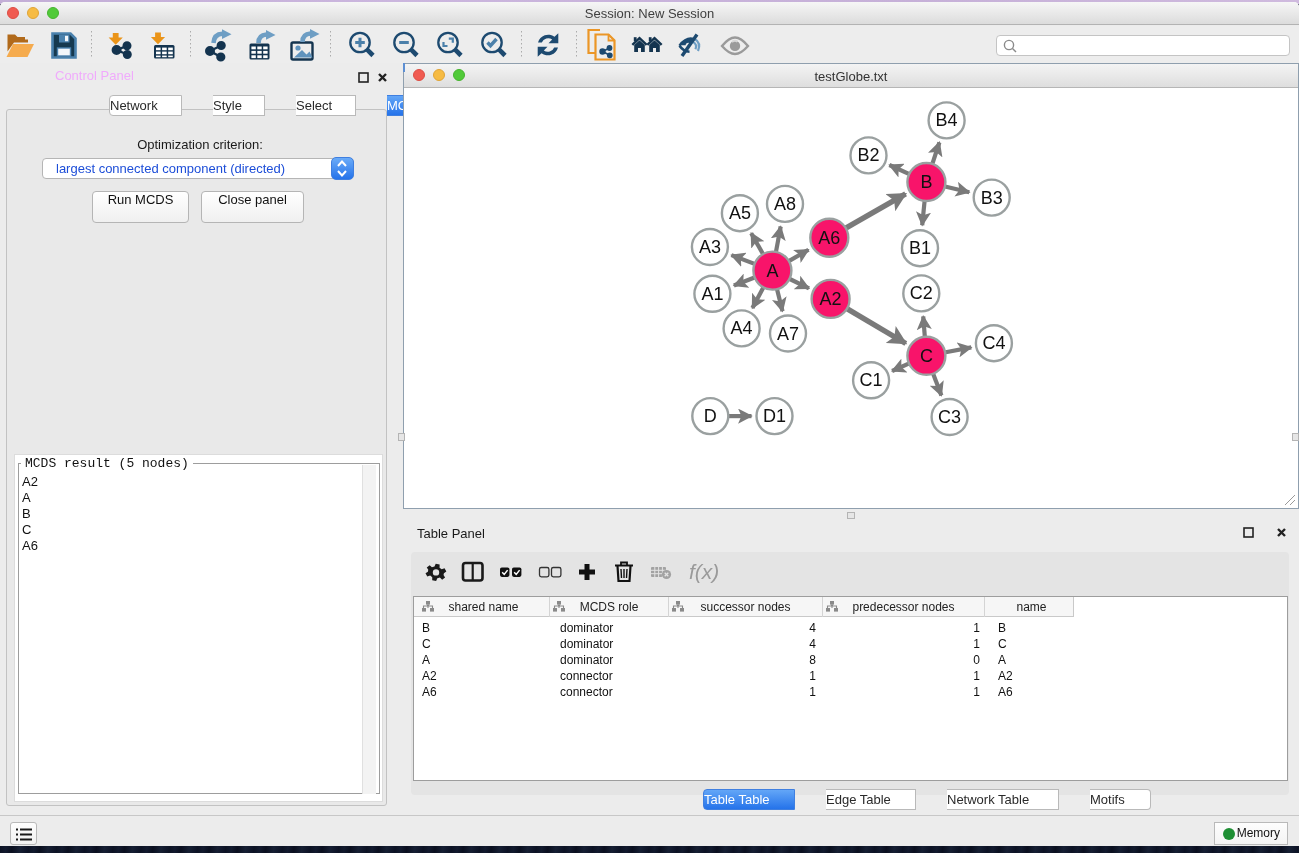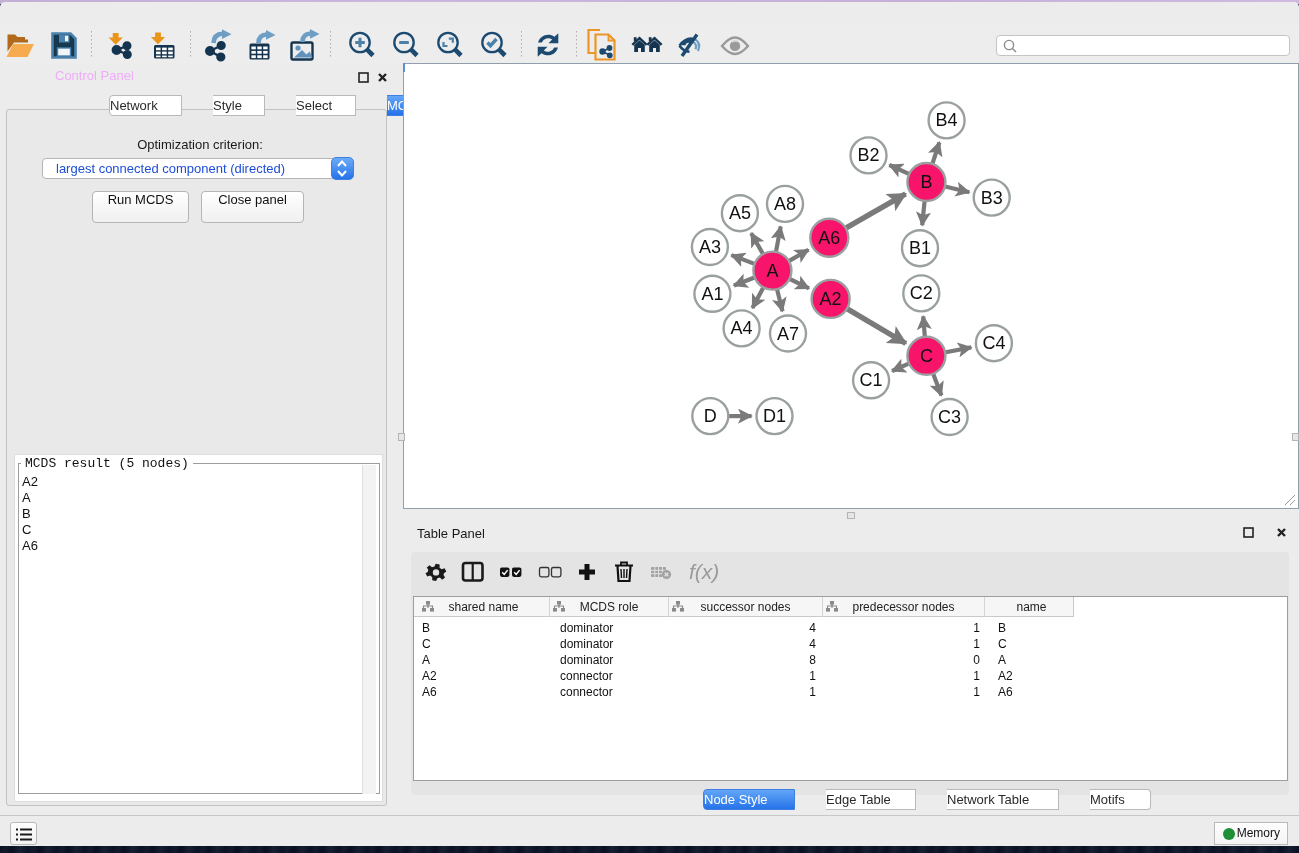--- a/index.html
+++ b/index.html
@@ -77,20 +77,26 @@
     background:linear-gradient(#fdfdfd,#f2f2f2); border:1px solid #b9b9b9; border-radius:3px; }
   #membtn { left:1214px; top:822px; width:74px; height:23px;
     background:linear-gradient(#fdfdfd,#f4f4f4); border:1px solid #b9b9b9;
     font-size:12px; color:#111; line-height:21px; text-align:right; padding-right:7px; }
   svg text { font-family:"Liberation Sans", sans-serif; }
 </style>
 </head>
 <body>
 <div class="abs" id="deskTop"></div>
 <div class="abs" id="win">
+  <div class="abs" id="titlebar">
+    <div class="abs tl" style="left:7px;  background:#f05b51; border:1px solid #dd4d44;"></div>
+    <div class="abs tl" style="left:27px; background:#f6bb43; border:1px solid #e0a436;"></div>
+    <div class="abs tl" style="left:47px; background:#51ca39; border:1px solid #46b42f;"></div>
+    <div class="abs" id="title">Session: New Session</div>
+  </div>
   <div class="abs" id="toolbar">
     <svg class="abs" style="left:0;top:0" width="1299" height="37" viewBox="0 0 1299 37">
 
       <g transform="translate(20,19.5)">
         <path d="M-12.5,6 L-12.5,-11 L-5,-11 L-2.5,-8.5 L5,-8.5 L5,-6 L8,-6 L8,-3 L-6,-3 Z" fill="#b16a1b"></path>
         <path d="M-13.5,11.5 L-7,-1.5 L14,-1.5 L7.5,11.5 Z" fill="#f5ab4e"></path>
       </g>
 
       <g transform="translate(64,19.5)">
         <path d="M-11.5,-12 L6.5,-12 L11.5,-7 L11.5,12 L-11.5,12 Z" fill="#16394f" stroke="#4a81ad" stroke-width="2.6"></path>
@@ -266,20 +272,26 @@
     <div class="abs" id="legend">MCDS result (5 nodes)</div>
     <div class="abs" id="scrolltrack"></div>
     <div class="abs li" style="top:10px">A2</div>
     <div class="abs li" style="top:26px">A</div>
     <div class="abs li" style="top:42px">B</div>
     <div class="abs li" style="top:58px">C</div>
     <div class="abs li" style="top:74px">A6</div>
   </div>
 </div>
 <div class="abs" id="gwin">
+  <div class="abs" id="gtitle">
+    <div class="abs tl" style="left:9px; background:#f05b51; border:1px solid #dd4d44;"></div>
+    <div class="abs tl" style="left:29px; background:#f6bb43; border:1px solid #e0a436;"></div>
+    <div class="abs tl" style="left:49px; background:#51ca39; border:1px solid #46b42f;"></div>
+    <div class="abs" id="gname">testGlobe.txt</div>
+  </div>
   <svg class="abs" style="left:0;top:24px" width="894" height="420" viewBox="0 0 894 420">
     <defs>
       <marker id="arw" markerWidth="3.8" markerHeight="3.6" refX="3.2" refY="1.8" orient="auto" markerUnits="strokeWidth">
         <path d="M0,0 L3.5,1.8 L0,3.6 L0.8,1.8 Z" fill="#7a7a7a"></path>
       </marker>
     </defs>
     <g stroke="#7a7a7a">
       <line x1="352.5" y1="188.7" x2="329.9" y2="197.5" stroke-width="4.2" marker-end="url(#arw)"></line>
       <line x1="383.7" y1="190.0" x2="405.0" y2="200.4" stroke-width="4.2" marker-end="url(#arw)"></line>
       <line x1="352.5" y1="176.6" x2="327.4" y2="167.1" stroke-width="4.2" marker-end="url(#arw)"></line>
@@ -457,21 +469,21 @@
   <div class="abs td" style="left:330px;top:72px;width:72px;text-align:right">1</div>
   <div class="abs td" style="left:490px;top:72px;width:76px;text-align:right">1</div>
   <div class="abs td" style="left:584px;top:72px">A2</div>
   <div class="abs td" style="left:8px;top:88px">A6</div>
   <div class="abs td" style="left:146px;top:88px">connector</div>
   <div class="abs td" style="left:330px;top:88px;width:72px;text-align:right">1</div>
   <div class="abs td" style="left:490px;top:88px;width:76px;text-align:right">1</div>
   <div class="abs td" style="left:584px;top:88px">A6</div>
 </div>
 <div class="abs" id="btabs">
-  <div class="tab first sel" style="width:92px">Node Style</div>
+  <div class="tab first sel" style="width:92px">Table Table</div>
   <div class="tab" style="width:90px">Edge Table</div>
   <div class="tab" style="width:112px">Network Table</div>
   <div class="tab last" style="width:61px">Motifs</div>
 </div>
 <div class="abs" id="sline"></div>
 <div class="abs" id="listbtn">
   <svg style="position:absolute;left:5px;top:5px" width="16" height="13" viewBox="0 0 16 13">
     <g fill="#1a1a1a">
       <rect x="0" y="0.5" width="2" height="2"></rect>
         <rect x="4" y="0.5" width="12" height="2"></rect>

